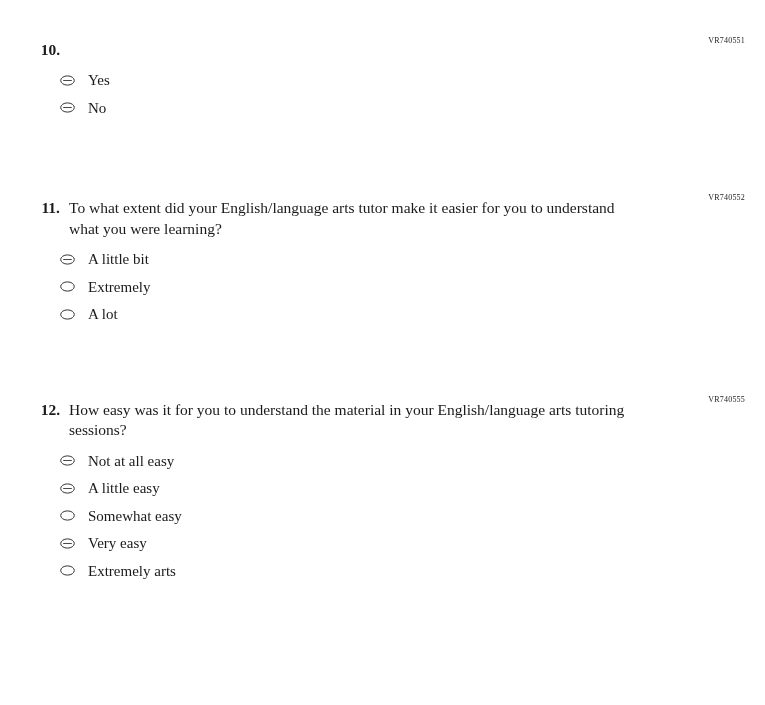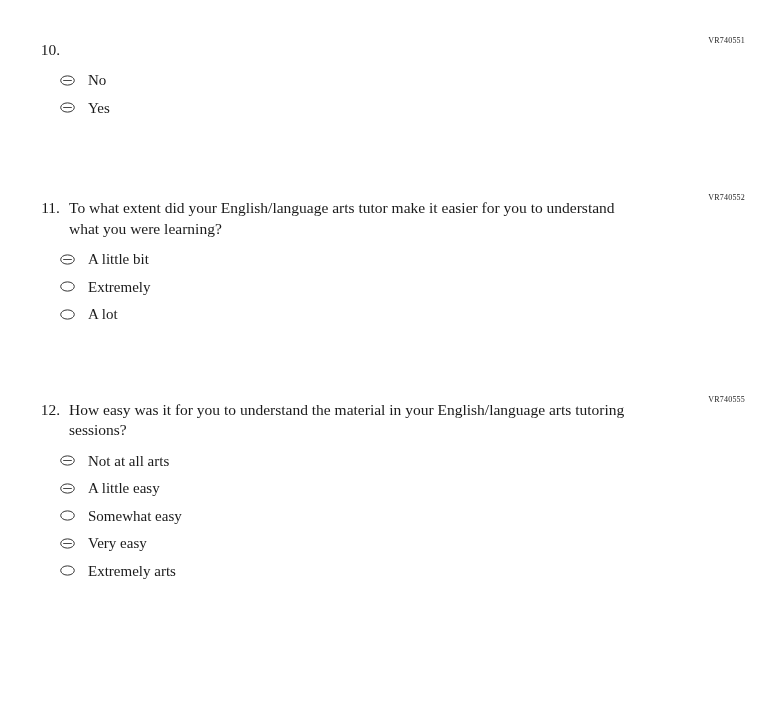--- a/index.html
+++ b/index.html
@@ -38,21 +38,21 @@
     white-space: nowrap;
   }
   .qrow {
     display: flex;
     align-items: flex-start;
     padding-left: 32px;
     padding-right: 120px;
   }
   .qnum {
     font-size: 15.5px;
-    font-weight: normal;
+    font-weight: bold;
     min-width: 28px;
     text-align: right;
     padding-right: 9px;
     line-height: 1.32;
     white-space: nowrap;
   }
   .qtext {
     font-size: 15.5px;
     line-height: 1.32;
     max-width: 570px;
@@ -99,30 +99,30 @@
       <div class="qnum">10.</div>
     </div>
     <div class="options">
       <div class="option">
         <span class="bubble">
           <svg width="15" height="11" viewBox="0 0 15 11">
               <ellipse cx="7.5" cy="5.5" rx="6.8" ry="4.6" fill="none" stroke="#333333" stroke-width="1"></ellipse>
               <line x1="3.2" y1="5.5" x2="11.8" y2="5.5" stroke="#333333" stroke-width="0.9"></line>
             </svg>
         </span>
+        <span class="option-label">Yes</span>
+      </div>
+      <div class="option">
+        <span class="bubble">
+          <svg width="15" height="11" viewBox="0 0 15 11">
+              <ellipse cx="7.5" cy="5.5" rx="6.8" ry="4.6" fill="none" stroke="#333333" stroke-width="1"></ellipse>
+              <line x1="3.2" y1="5.5" x2="11.8" y2="5.5" stroke="#333333" stroke-width="0.9"></line>
+            </svg>
+        </span>
         <span class="option-label">No</span>
-      </div>
-      <div class="option">
-        <span class="bubble">
-          <svg width="15" height="11" viewBox="0 0 15 11">
-              <ellipse cx="7.5" cy="5.5" rx="6.8" ry="4.6" fill="none" stroke="#333333" stroke-width="1"></ellipse>
-              <line x1="3.2" y1="5.5" x2="11.8" y2="5.5" stroke="#333333" stroke-width="0.9"></line>
-            </svg>
-        </span>
-        <span class="option-label">Yes</span>
       </div>
     </div>
   </div>
 
   <div class="spacer-1"></div>
 
   <div class="question-block block-top-2">
     <div class="qcode" style="top:-5px;">VR740552</div>
     <div class="qrow">
       <div class="qnum">11.</div>
@@ -166,21 +166,21 @@
       <div class="qtext">How easy was it for you to understand the material in your English/language arts tutoring sessions?</div>
     </div>
     <div class="options">
       <div class="option">
         <span class="bubble">
           <svg width="15" height="11" viewBox="0 0 15 11">
               <ellipse cx="7.5" cy="5.5" rx="6.8" ry="4.6" fill="none" stroke="#333333" stroke-width="1"></ellipse>
               <line x1="3.2" y1="5.5" x2="11.8" y2="5.5" stroke="#333333" stroke-width="0.9"></line>
             </svg>
         </span>
-        <span class="option-label">Not at all arts</span>
+        <span class="option-label">Not at all easy</span>
       </div>
       <div class="option">
         <span class="bubble">
           <svg width="15" height="11" viewBox="0 0 15 11">
               <ellipse cx="7.5" cy="5.5" rx="6.8" ry="4.6" fill="none" stroke="#333333" stroke-width="1"></ellipse>
               <line x1="3.2" y1="5.5" x2="11.8" y2="5.5" stroke="#333333" stroke-width="0.9"></line>
             </svg>
         </span>
         <span class="option-label">A little easy</span>
       </div>

